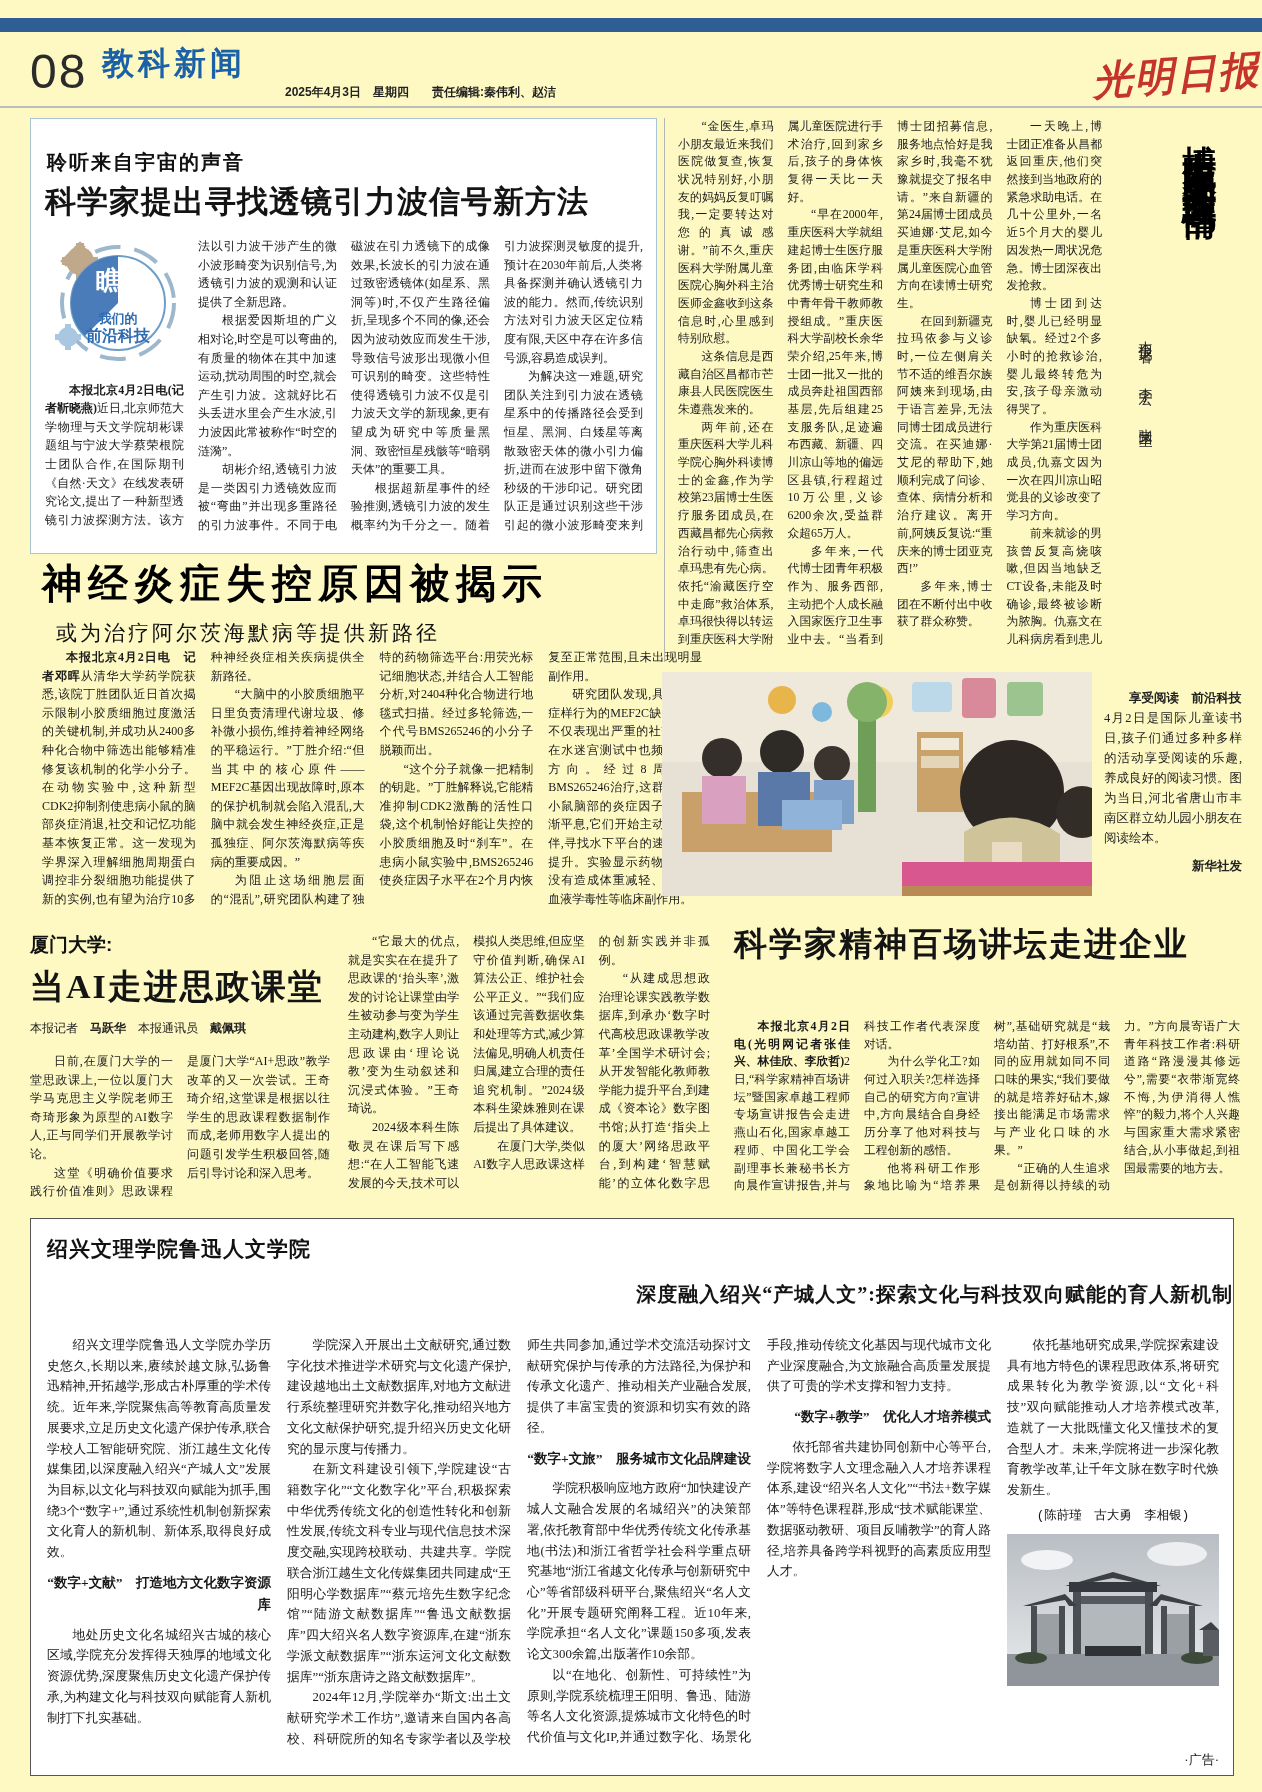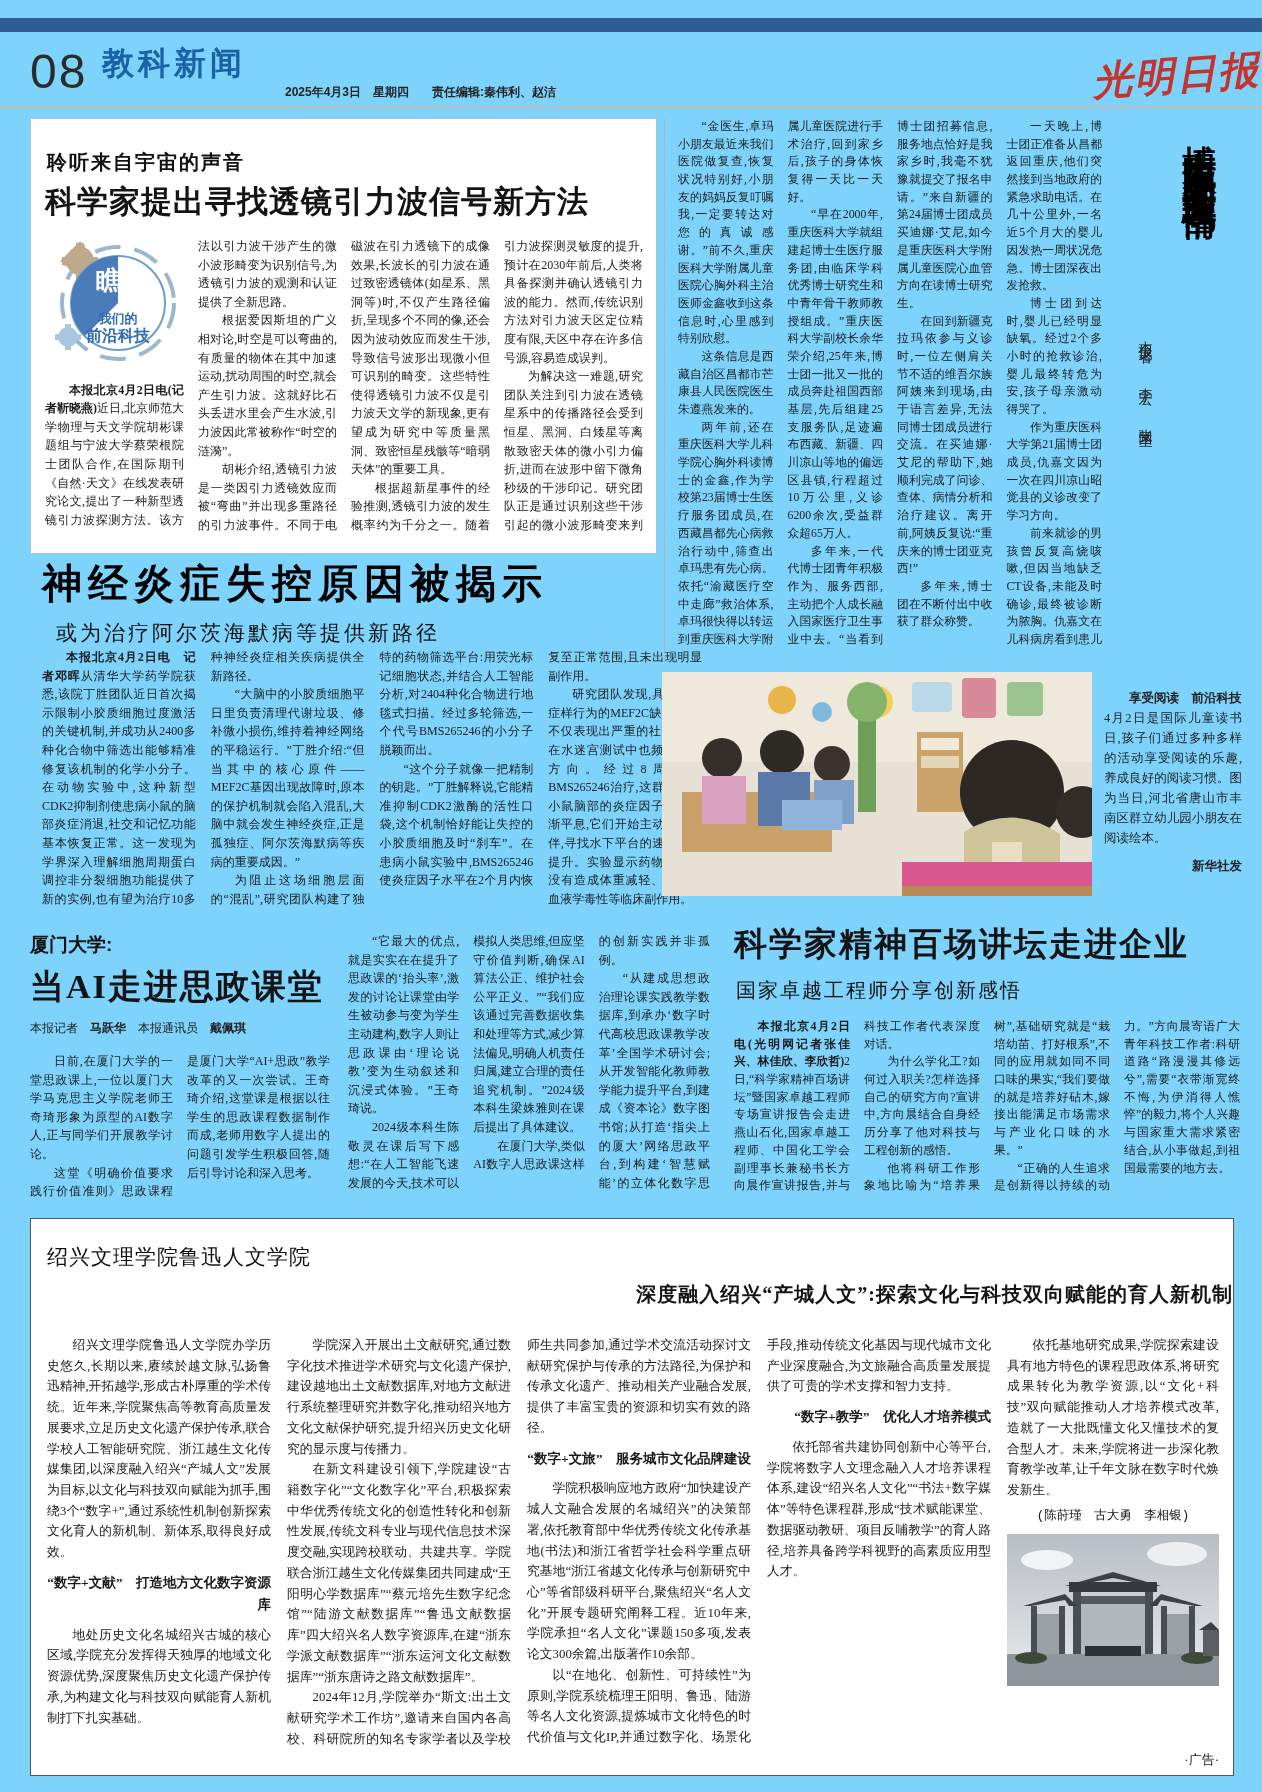--- a/index.html
+++ b/index.html
@@ -1,16 +1,16 @@
 <!DOCTYPE html>
 <html><head>
 <meta charset="utf-8">
 <style>
   html,body{margin:0;padding:0;background:#e9e9e6;}
-  #page{position:relative;width:1262px;height:1792px;background:#7dd3fc;overflow:hidden;
+  #page{position:relative;width:1262px;height:1792px;background:#fef9c3;overflow:hidden;
         font-family:"Liberation Serif","DejaVu Serif",serif;color:#141414;}
   .abs{position:absolute;}
   .sans{font-family:"Liberation Sans","DejaVu Sans",sans-serif;}
   .serifB{font-family:"Liberation Serif","DejaVu Serif",serif;font-weight:bold;}
   .bodytext{font-size:12px;line-height:1.55;text-align:justify;color:#1a1a1a;}
   .para{margin:0;text-indent:2em;}
   .colsub{margin:9px 0;text-indent:0;text-align:right;font-weight:bold;font-size:13.5px;}
   .mc{column-fill:auto;overflow:hidden;height:100%;}
   .c2{column-count:2;column-gap:14px;}
   .c3{column-count:3;column-gap:14px;}
@@ -161,31 +161,30 @@
     <div class="abs bodytext mc c3" style="left:318px;top:0;width:362px;height:276px;">
         <p class="para">“它最大的优点,就是实实在在提升了思政课的‘抬头率’,激发的讨论让课堂由学生被动参与变为学生主动建构,数字人则让思政课由‘理论说教’变为生动叙述和沉浸式体验。”王奇琦说。</p>
         <p class="para">2024级本科生陈敬灵在课后写下感想:“在人工智能飞速发展的今天,技术可以模拟人类思维,但应坚守价值判断,确保AI算法公正、维护社会公平正义。”“我们应该通过完善数据收集和处理等方式,减少算法偏见,明确人机责任归属,建立合理的责任追究机制。”2024级本科生梁姝雅则在课后提出了具体建议。</p>
         <p class="para">在厦门大学,类似AI数字人思政课这样的创新实践并非孤例。</p>
         <p class="para">“从建成思想政治理论课实践教学数据库,到承办‘数字时代高校思政课教学改革’全国学术研讨会;从开发智能化教师教学能力提升平台,到建成《资本论》数字图书馆;从打造‘指尖上的厦大’网络思政平台,到构建‘智慧赋能’的立体化数字思政体系。”厦门大学马克思主义学院党委书记石红梅介绍,未来他们还将探索VR校史课程、AI学生画像、思政课个性化网络学习平台等新技术应用,让思政课更加沉浸和生动。</p>
       </div>
   </div>
 
   <div class="abs" style="left:722px;top:922px;width:518px;height:286px;">
     <div class="serifB" style="font-size:33px;letter-spacing:2px;padding-left:12px;">科学家精神百场讲坛走进企业</div>
-    <div style="font-size:20px;letter-spacing:2px;padding:10px 0 0 14px;font-family:'Liberation Serif',serif;color:#111;">国家卓越工程师分享创新感悟</div>
     <div class="abs bodytext mc c4" style="left:12px;top:96px;width:506px;height:188px;font-size:11.8px;line-height:1.5;">
       <p class="para"><b>本报北京4月2日电(光明网记者张佳兴、林佳欣、李欣哲)</b><span>2日,“科学家精神百场讲坛”暨国家卓越工程师专场宣讲报告会走进燕山石化,国家卓越工程师、中国化工学会副理事长兼秘书长方向晨作宣讲报告,并与科技工作者代表深度对话。</span></p>
     <p class="para">为什么学化工?如何过入职关?怎样选择自己的研究方向?宣讲中,方向晨结合自身经历分享了他对科技与工程创新的感悟。</p>
         <p class="para">他将科研工作形象地比喻为“培养果树”,基础研究就是“栽培幼苗、打好根系”,不同的应用就如同不同口味的果实,“我们要做的就是培养好砧木,嫁接出能满足市场需求与产业化口味的水果。”</p>
         <p class="para">“正确的人生追求是创新得以持续的动力。”方向晨寄语广大青年科技工作者:科研道路“路漫漫其修远兮”,需要“衣带渐宽终不悔,为伊消得人憔悴”的毅力,将个人兴趣与国家重大需求紧密结合,从小事做起,到祖国最需要的地方去。</p>
       </div>
   </div>
 
   <div class="abs" style="left:30px;top:1218px;width:1202px;height:556px;border:1px solid #555;background:#fff;">
-    <div class="sans" style="position:absolute;left:16px;top:24px;font-size:21px;font-weight:normal;color:#111;letter-spacing:1px;">绍兴文理学院鲁迅人文学院</div>
+    <div class="sans" style="position:absolute;left:16px;top:16px;font-size:21px;font-weight:bold;color:#111;letter-spacing:1px;">绍兴文理学院鲁迅人文学院</div>
     <div class="serifB" style="position:absolute;left:0;top:62px;width:1202px;text-align:right;font-size:20px;letter-spacing:1px;">深度融入绍兴“产城人文”:探索文化与科技双向赋能的育人新机制</div>
     <div class="abs bodytext mc c4" style="left:16px;top:116px;width:944px;height:426px;font-size:12.8px;line-height:1.62;column-gap:16px;">
         <p class="para">绍兴文理学院鲁迅人文学院办学历史悠久,长期以来,赓续於越文脉,弘扬鲁迅精神,开拓越学,形成古朴厚重的学术传统。近年来,学院聚焦高等教育高质量发展要求,立足历史文化遗产保护传承,联合学校人工智能研究院、浙江越生文化传媒集团,以深度融入绍兴“产城人文”发展为目标,以文化与科技双向赋能为抓手,围绕3个“数字+”,通过系统性机制创新探索文化育人的新机制、新体系,取得良好成效。</p>
         <p class="colsub">“数字+文献”　打造地方文化数字资源库</p>
         <p class="para">地处历史文化名城绍兴古城的核心区域,学院充分发挥得天独厚的地域文化资源优势,深度聚焦历史文化遗产保护传承,为构建文化与科技双向赋能育人新机制打下扎实基础。</p>
         <p class="para">学院深入开展出土文献研究,通过数字化技术推进学术研究与文化遗产保护,建设越地出土文献数据库,对地方文献进行系统整理研究并数字化,推动绍兴地方文化文献保护研究,提升绍兴历史文化研究的显示度与传播力。</p>
         <p class="para">在新文科建设引领下,学院建设“古籍数字化”“文化数字化”平台,积极探索中华优秀传统文化的创造性转化和创新性发展,传统文科专业与现代信息技术深度交融,实现跨校联动、共建共享。学院联合浙江越生文化传媒集团共同建成“王阳明心学数据库”“蔡元培先生数字纪念馆”“陆游文献数据库”“鲁迅文献数据库”四大绍兴名人数字资源库,在建“浙东学派文献数据库”“浙东运河文化文献数据库”“浙东唐诗之路文献数据库”。</p>
         <p class="para">2024年12月,学院举办“斯文:出土文献研究学术工作坊”,邀请来自国内各高校、科研院所的知名专家学者以及学校师生共同参加,通过学术交流活动探讨文献研究保护与传承的方法路径,为保护和传承文化遗产、推动相关产业融合发展,提供了丰富宝贵的资源和切实有效的路径。</p>
         <p class="colsub">“数字+文旅”　服务城市文化品牌建设</p>
         <p class="para">学院积极响应地方政府“加快建设产城人文融合发展的名城绍兴”的决策部署,依托教育部中华优秀传统文化传承基地(书法)和浙江省哲学社会科学重点研究基地“浙江省越文化传承与创新研究中心”等省部级科研平台,聚焦绍兴“名人文化”开展专题研究阐释工程。近10年来,学院承担“名人文化”课题150多项,发表论文300余篇,出版著作10余部。</p>

